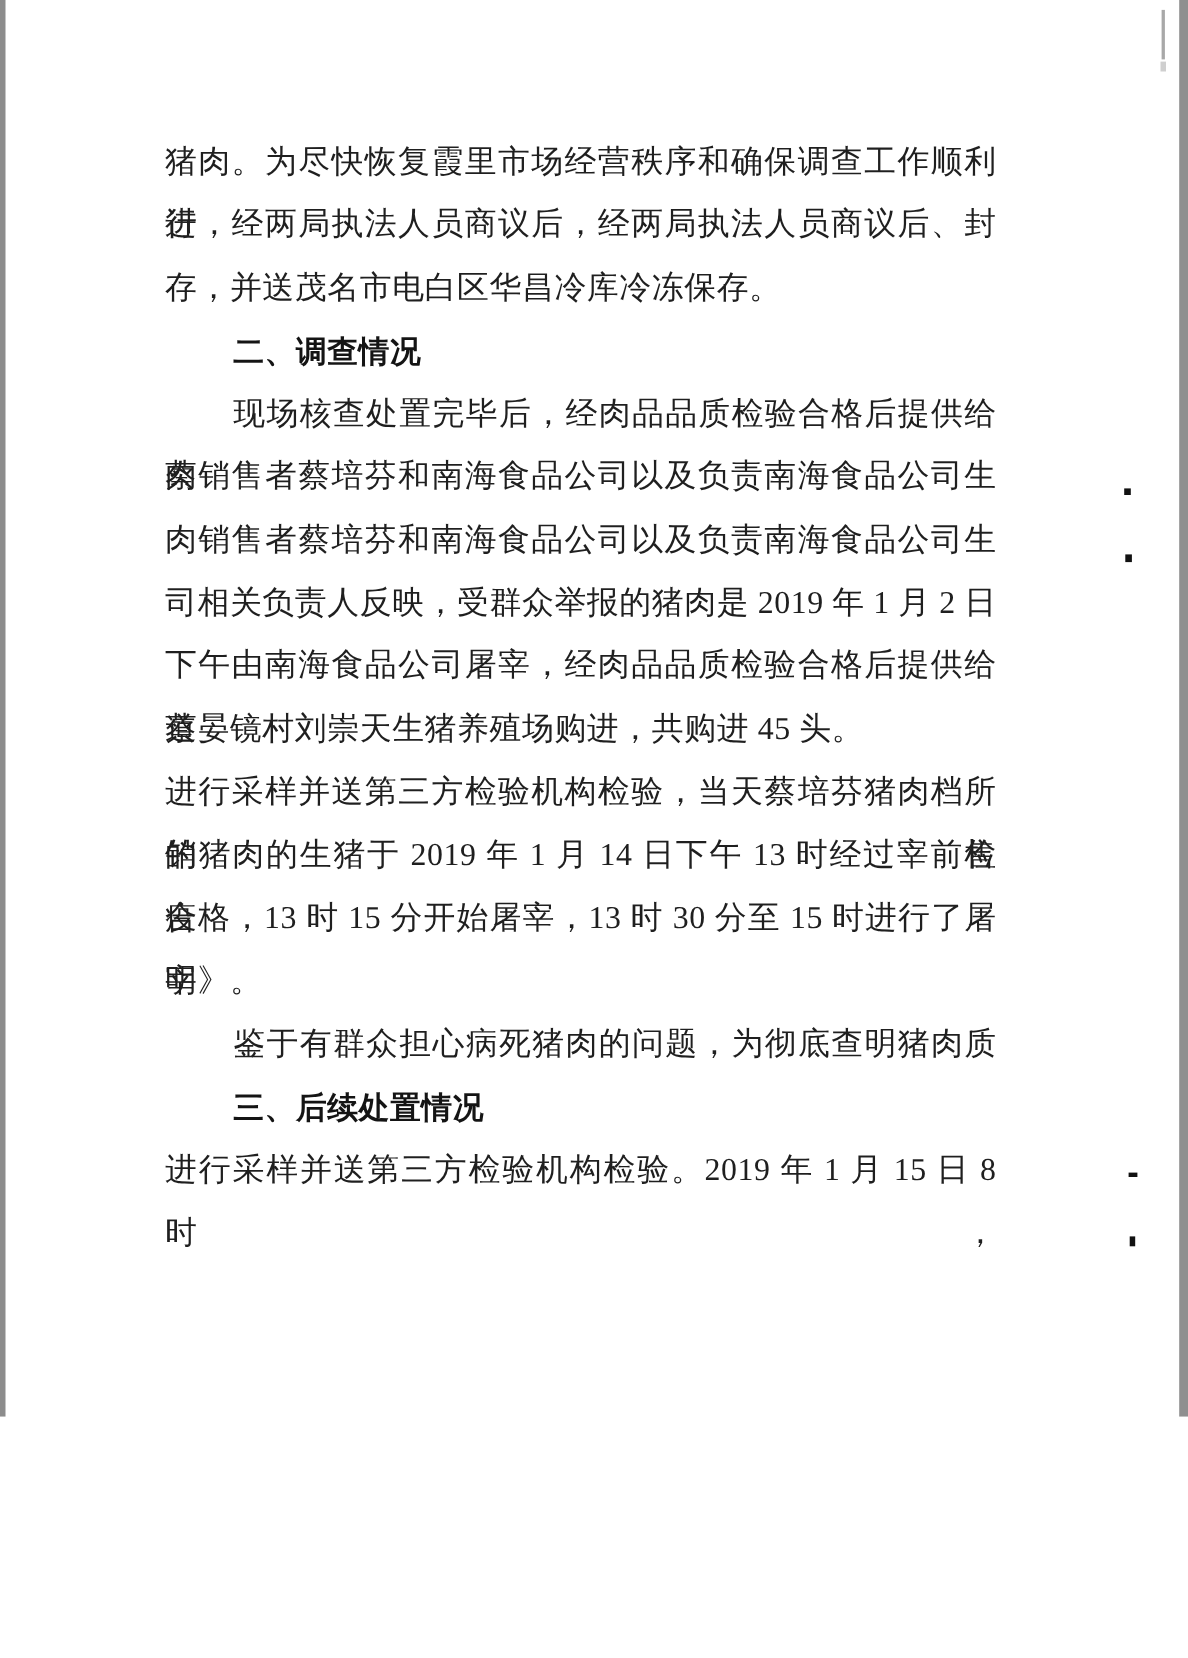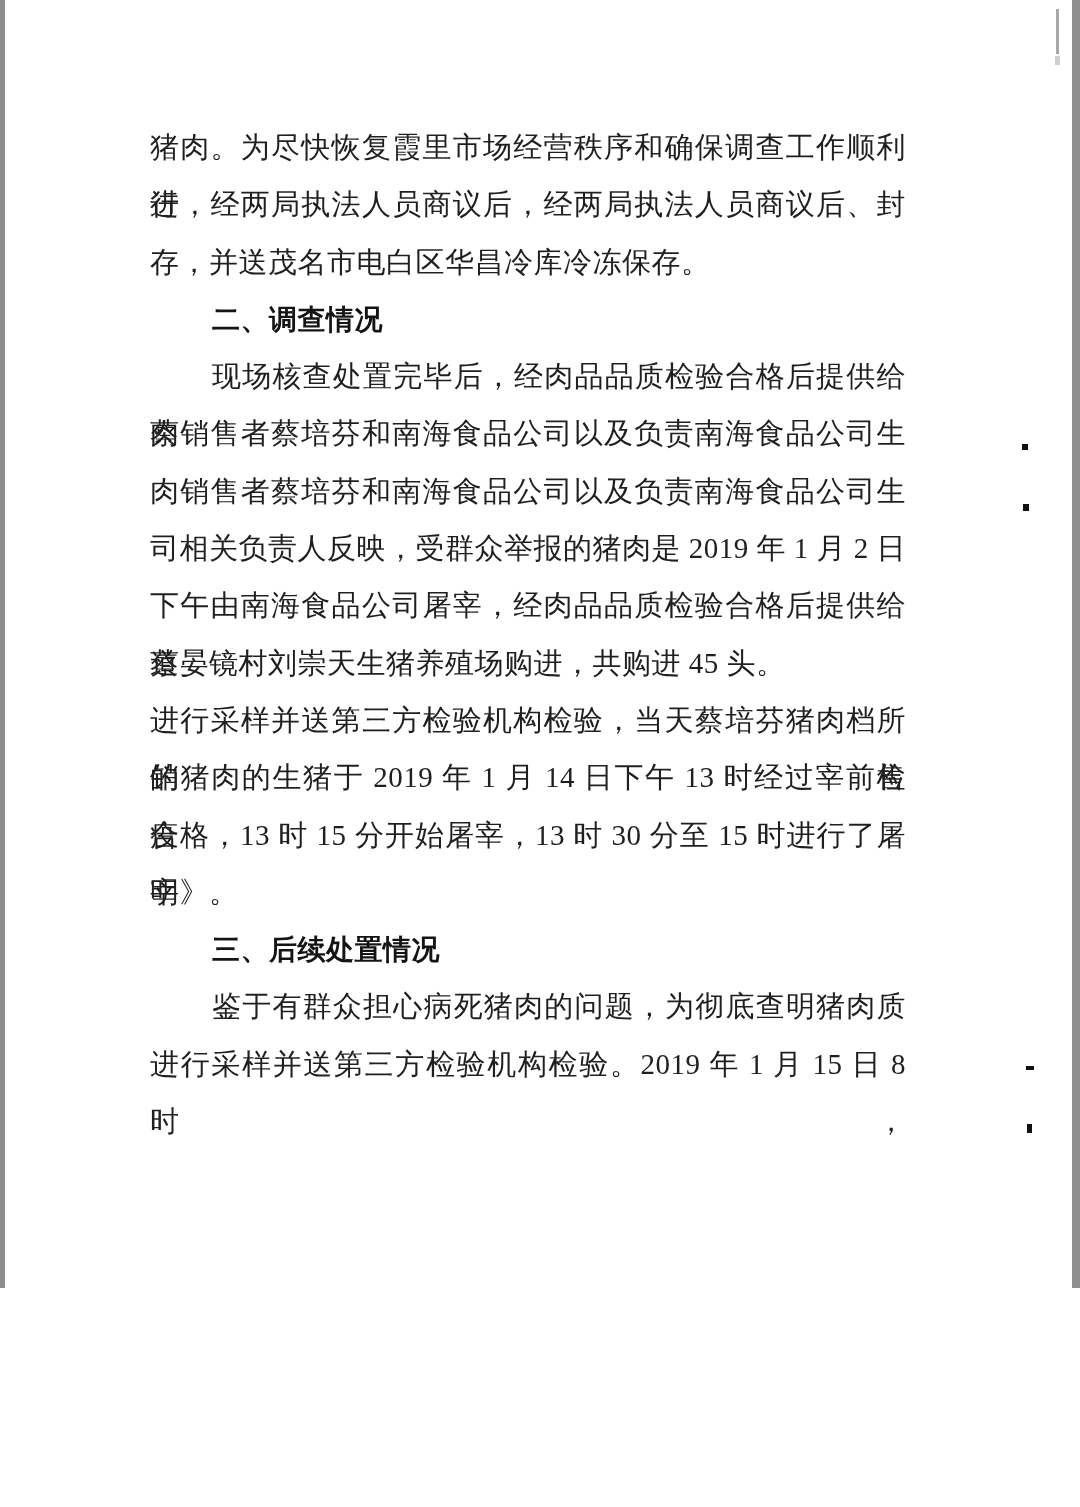--- a/index.html
+++ b/index.html
@@ -94,22 +94,22 @@
       <div class="line justify indent">现场核查处置完毕后，经肉品品质检验合格后提供给蔡</div>
       <div class="line justify">肉销售者蔡培芬和南海食品公司以及负责南海食品公司生</div>
       <div class="line justify">肉销售者蔡培芬和南海食品公司以及负责南海食品公司生</div>
       <div class="line justify">司相关负责人反映，受群众举报的猪肉是 2019 年 1 月 2 日</div>
       <div class="line justify">下午由南海食品公司屠宰，经肉品品质检验合格后提供给蔡</div>
       <div class="line">道晏镜村刘崇天生猪养殖场购进，共购进 45 头。</div>
       <div class="line justify">进行采样并送第三方检验机构检验，当天蔡培芬猪肉档所销售</div>
       <div class="line justify">的猪肉的生猪于 2019 年 1 月 14 日下午 13 时经过宰前检疫</div>
       <div class="line justify">合格，13 时 15 分开始屠宰，13 时 30 分至 15 时进行了屠宰</div>
       <div class="line">明》。</div>
+      <div class="line justify indent">鉴于有群众担心病死猪肉的问题，为彻底查明猪肉质</div>
       <div class="line heading indent">三、后续处置情况</div>
-      <div class="line justify indent">鉴于有群众担心病死猪肉的问题，为彻底查明猪肉质</div>
       <div class="line justify">进行采样并送第三方检验机构检验。2019 年 1 月 15 日 8 时，</div>
     </div>
 
   <div class="page-number">2</div>
 
   <div class="edge left"></div>
   <div class="edge right"></div>
   <div class="edge bottom"></div>
 
   <div class="scroll-line"></div>

